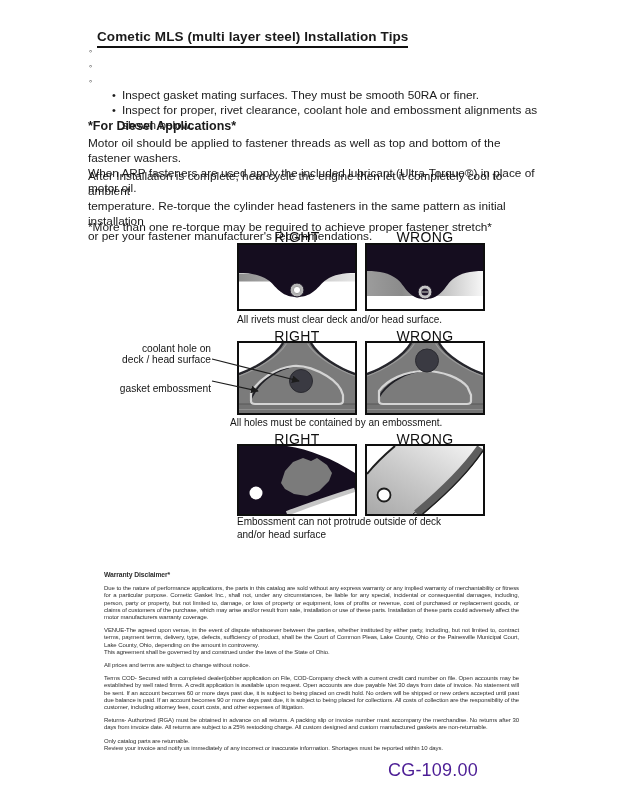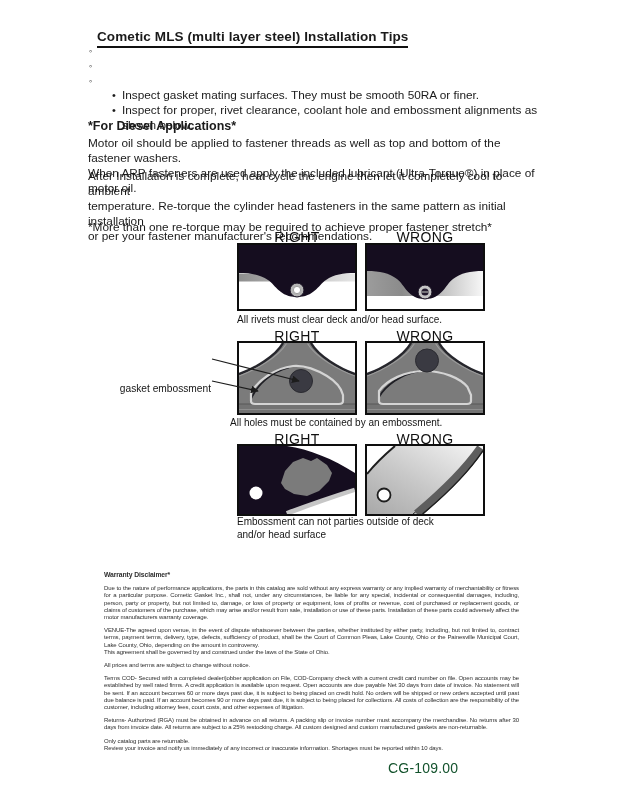--- a/index.html
+++ b/index.html
@@ -46,21 +46,21 @@
   .co2{left:95px;top:384px;}
   .leaders{left:108px;top:340px;pointer-events:none;}
   
   .legal{
     left:104px;top:571px;width:415px;font-size:6px;line-height:7.2px;
     color:#2e2e2e;text-align:justify;letter-spacing:-.1px;
   }
   .legal h2{font-size:6.8px;margin:0 0 7px 0;}
   .legal p{margin:0 0 6px 0;white-space:pre-line;}
   
-  .pagenum{left:388px;top:760px;font-size:14px;color:#14532d;letter-spacing:.2px;}
+  .pagenum{left:388px;top:760px;font-size:18px;color:#4c1d95;letter-spacing:.2px;}
 </style>
 </head>
 <body>
 
 <div class="page">
 
   <h1 class="abs title">Cometic MLS (multi layer steel) Installation Tips</h1>
 
   <div class="abs bullets">
     <div class="bullet">
@@ -125,20 +125,24 @@
       <circle cx="58" cy="47" r="3.6" fill="#241b2f"></circle>
       <rect x="54.6" y="46.3" width="6.8" height="1.4" fill="#9a9a9a"></rect>
     </svg>
   </div>
 
   <div class="abs caption c1">All rivets must clear deck and/or head surface.</div>
 
   <div class="abs dlabel r2l">RIGHT</div>
   <div class="abs dlabel r2r">WRONG</div>
 
+  <div class="abs callout co1">
+    <div>coolant hole on</div>
+    <div>deck / head surface</div>
+  </div>
   <div class="abs callout co2">gasket embossment</div>
 
   <div class="abs dbox b2l">
     <svg width="116" height="70" viewBox="0 0 116 70">
       <rect width="116" height="70" fill="#7b7b7b"></rect>
       <rect y="61" width="116" height="9" fill="#737373"></rect>
       <line x1="0" y1="61" x2="116" y2="61" stroke="#595959" stroke-width="1"></line>
       <line x1="0" y1="66.5" x2="116" y2="66.5" stroke="#8f8f8f" stroke-width="1"></line>
       <path d="M0,0 H44 C37,13 15,26 0,31 Z" fill="#ffffff"></path>
       <path d="M44,0 C37,13 15,26 0,31" fill="none" stroke="#26262c" stroke-width="2.4"></path>
@@ -209,21 +213,21 @@
       <path d="M46,68 C71,48 94,26 110,2" stroke="#2a2a2a" stroke-width="1" fill="none"></path>
       <path d="M50,68 C75,47 98,25 114,2" stroke="#5e5e5e" stroke-width="9" fill="none"></path>
       <path d="M57,68 C81,47 103,25 116,6 L116,68 Z" fill="#ffffff"></path>
       <path d="M55.5,68 C80,47.5 102,25.5 116,4.5" stroke="#1e1e1e" stroke-width="1.3" fill="none"></path>
       <path d="M0,0 H28 C18,8.5 8,18 0,28 Z" fill="#ffffff"></path>
       <path d="M28,0 C18,8.5 8,18 0,28" stroke="#1e1e1e" stroke-width="2" fill="none"></path>
       <circle cx="17" cy="49" r="6.5" fill="#ffffff" stroke="#1e1e1e" stroke-width="1.8"></circle>
     </svg>
   </div>
 
-  <div class="abs caption c3">Embossment can not parties outside of deck
+  <div class="abs caption c3">Embossment can not protrude outside of deck
 and/or head surface</div>
 
   <div class="abs legal">
     <h2>Warranty Disclaimer*</h2>
     <p>Due to the nature of performance applications, the parts in this catalog are sold without any express warranty or any implied warranty of merchantability or fitness for a particular purpose.  Cometic Gasket Inc., shall not, under any circumstances, be liable for any special, incidental or consequential damages, including, person, party or property, but not limited to, damage, or loss of property or equipment, loss of profits or revenue, cost of purchased or replacement goods, or claims of customers of the purchase, which may arise and/or result from sale, installation or use of these parts.  Installation of these parts could adversely affect the motor manufacturers warranty coverage.</p>
     <p>VENUE-The agreed upon venue, in the event of dispute whatsoever between the parties, whether instituted by either party, including, but not limited to, contract terms, payment terms, delivery, type, defects, sufficiency of product, shall be the Court of Common Pleas, Lake County, Ohio or the Painesville Municipal Court, Lake County, Ohio, depending on the amount in controversy.
 This agreement shall be governed by and construed under the laws of the State of Ohio.</p>
     <p>All prices and terms are subject to change without notice.</p>
     <p>Terms COD- Secured with a completed dealer/jobber application on File, COD-Company check with a current credit card number on file.  Open accounts may be established by well rated firms.  A credit application is available upon request.  Open accounts are due payable Net 30 days from date of invoice.  No statement will be sent.  If an account becomes 60 or more days past due, it is subject to being placed on credit hold.  No orders will be shipped or new orders accepted until past due balance is paid.  If an account becomes 90 or more days past due, it is subject to being placed for collections.  All costs of collection are the responsibility of the customer, including attorney fees, court costs, and other expenses of litigation.</p>
     <p>Returns- Authorized (RGA) must be obtained in advance on all returns.  A packing slip or invoice number must accompany the merchandise.  No returns after 30 days from invoice date.  All returns are subject to a 25% restocking charge.  All custom designed and custom manufactured gaskets are non-returnable.</p>

